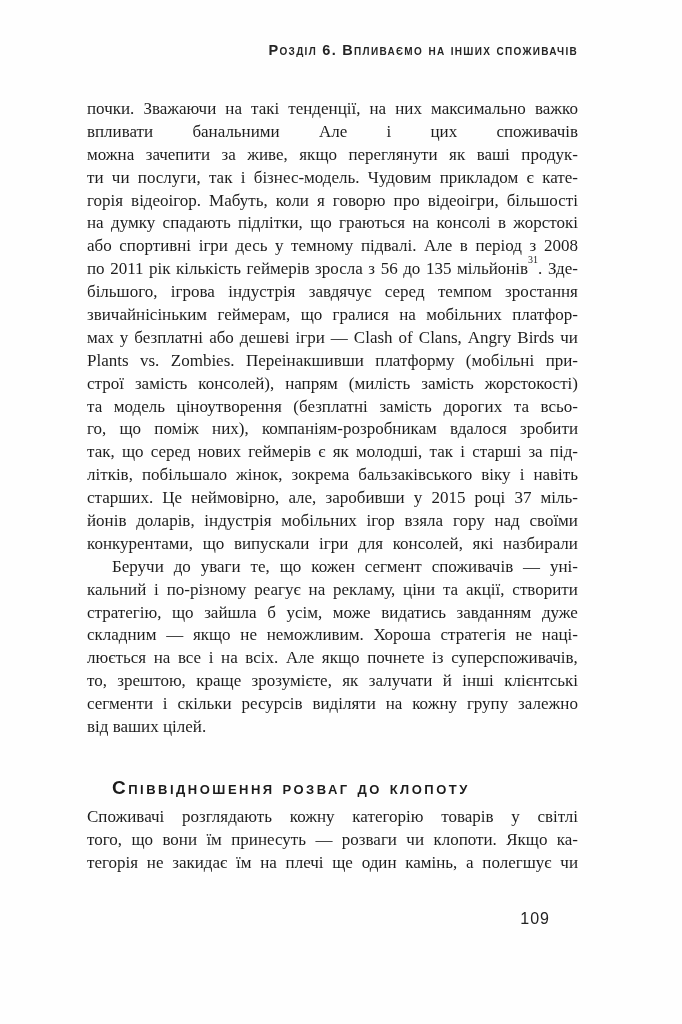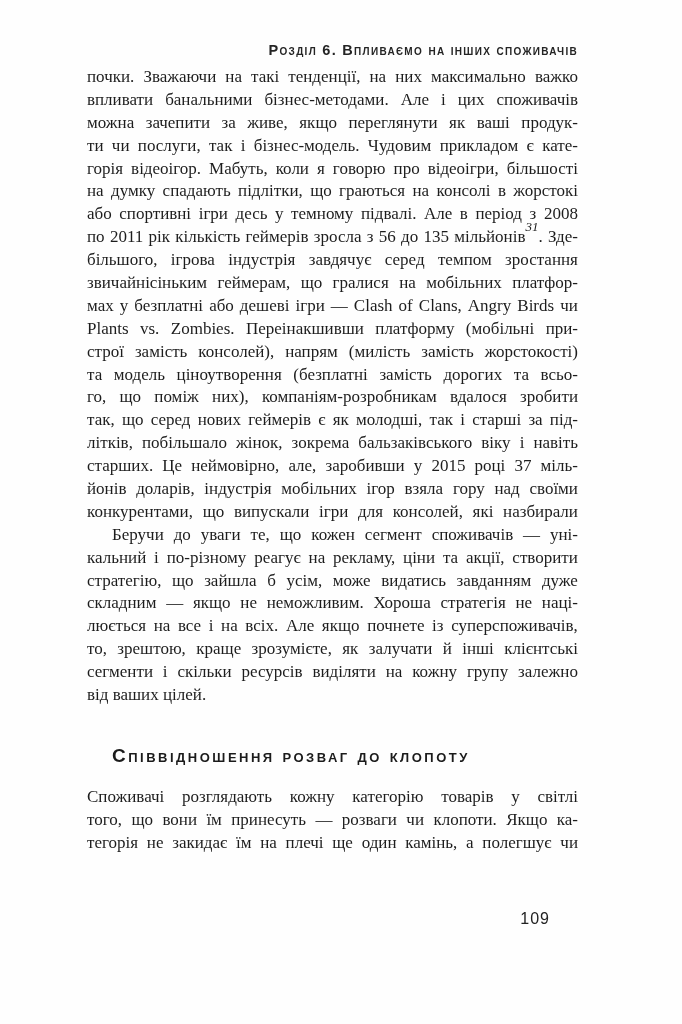--- a/index.html
+++ b/index.html
@@ -20,50 +20,49 @@
     text-align: right;
     font-family: "Liberation Sans", "DejaVu Sans", sans-serif;
     font-variant: small-caps;
     font-weight: 600;
     font-size: 14.5px;
     letter-spacing: 1.3px;
     color: #242424;
   }
   .content {
     position: absolute;
-    left: 87px; top: 66px;
+    left: 87px; top: 98px;
     width: 491px;
     color: #1d1d1d;
     font-size: 17px;
   }
   .paragraph { margin: 0; }
   .line {
     height: 22.9px;
     line-height: 22.9px;
     white-space: nowrap;
   }
   .line.just {
     display: flex;
     justify-content: space-between;
     align-items: baseline;
   }
   .line.indent { padding-left: 25px; }
   .line.last { text-align: left; }
   .w { white-space: pre; }
   sup {
-    font-size: 13px;
+    font-size: 10px;
     line-height: 0;
     position: relative;
     top: -5px;
     letter-spacing: 0;
-    font-style: italic;
   }
   .section-heading {
     margin-top: 37px;
-    margin-bottom: 18px;
+    margin-bottom: 6px;
     padding-left: 25px;
     font-family: "Liberation Sans", "DejaVu Sans", sans-serif;
     font-variant: small-caps;
     font-weight: 700;
     font-size: 19px;
     letter-spacing: 2.5px;
     color: #1b1b1b;
     height: 24px;
     line-height: 24px;
     white-space: nowrap;
@@ -94,21 +93,20 @@
           <span class="w">такі</span>
           <span class="w">тенденції,</span>
           <span class="w">на</span>
           <span class="w">них</span>
           <span class="w">максимально</span>
           <span class="w">важко</span>
         </div>
         <div class="line just">
           <span class="w">впливати</span>
           <span class="w">банальними</span>
-          <span class="w">бізнес-методами.</span>
           <span class="w">Але</span>
           <span class="w">і</span>
           <span class="w">цих</span>
           <span class="w">споживачів</span>
         </div>
         <div class="line just">
           <span class="w">можна</span>
           <span class="w">зачепити</span>
           <span class="w">за</span>
           <span class="w">живе,</span>

